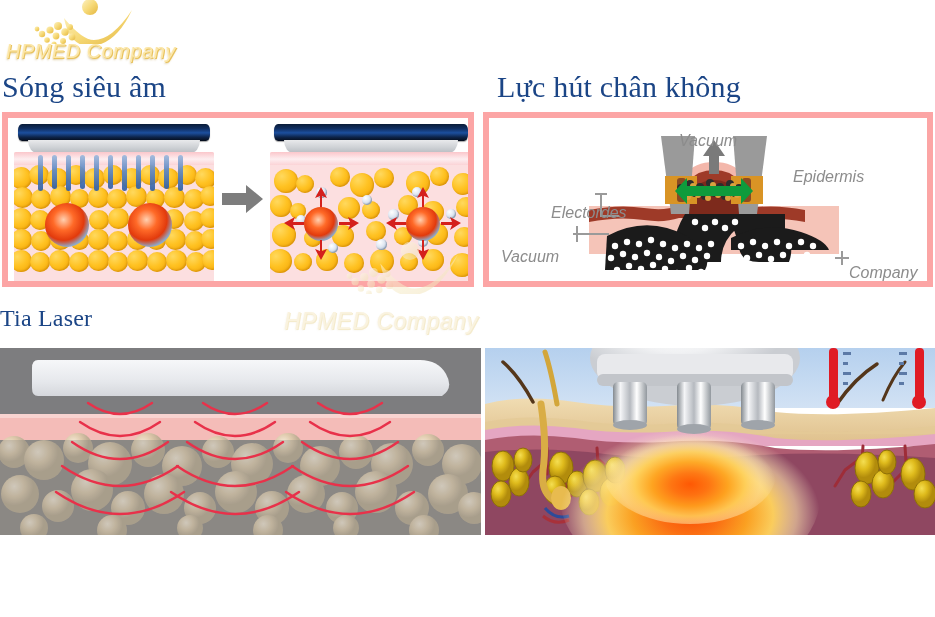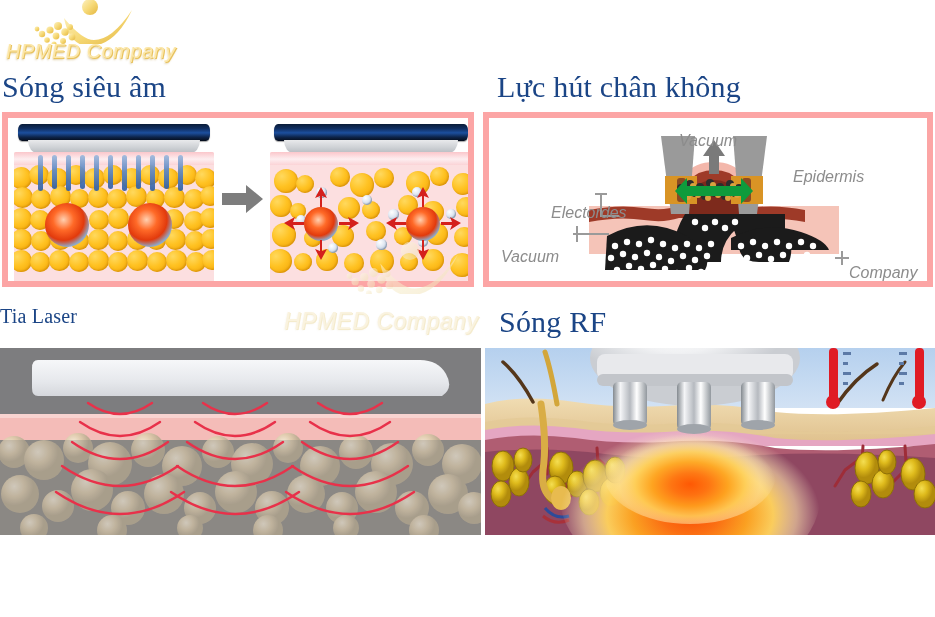--- a/index.html
+++ b/index.html
@@ -376,21 +376,21 @@
       </g>
     </svg>
 
     <div class="vac-label" style="left:190px;top:14px;font-size:16px;">Vacuum</div>
     <div class="vac-label" style="left:304px;top:50px;font-size:16px;">Epidermis</div>
     <div class="vac-label" style="left:62px;top:86px;font-size:16px;">Electordes</div>
     <div class="vac-label" style="left:12px;top:130px;font-size:16px;">Vacuum</div>
     <div class="vac-label" style="left:360px;top:146px;font-size:16px;">Company</div>
   </div>
 
-  <div class="title" style="left:0px;top:305px;font-size:20px;">Tia Laser</div>
+  <div class="title" style="left:0px;top:305px;font-size:24px;">Tia Laser</div>
 
   <div class="fig" style="left:0px;top:348px;width:481px;height:187px;">
     <svg width="481" height="187" viewBox="0 0 481 187">
       <defs>
         <linearGradient id="lhead" x1="0" y1="0" x2="0" y2="1">
           <stop offset="0" stop-color="#f6f7f9"></stop>
             <stop offset="0.6" stop-color="#e6e8ec"></stop>
           <stop offset="1" stop-color="#d5d7dc"></stop>
         </linearGradient>
         <radialGradient id="fatblob" cx="35%" cy="30%">
@@ -462,21 +462,20 @@
 
         <path d="M318 55 q32 22 64 0"></path>
         <path d="M310 74 q40 28 80 0"></path>
         <path d="M302 94 q48 34 96 0"></path>
         <path d="M292 118 q58 40 116 0"></path>
         <path d="M286 144 q64 44 128 0"></path>
       </g>
     </svg>
   </div>
 
-  <div class="title" style="left:499px;top:305px;font-size:30px;">Sóng RF</div>
 
   <div class="fig" style="left:485px;top:348px;width:450px;height:187px;">
     <svg width="450" height="187" viewBox="0 0 450 187">
       <defs>
         <linearGradient id="rfsky" x1="0" y1="0" x2="0" y2="1">
           <stop offset="0" stop-color="#b5d0ee"></stop>
             <stop offset="1" stop-color="#d2e2f4"></stop>
         </linearGradient>
         <linearGradient id="rfepi" x1="0" y1="0" x2="0" y2="1">
           <stop offset="0" stop-color="#f0dcb2"></stop>

